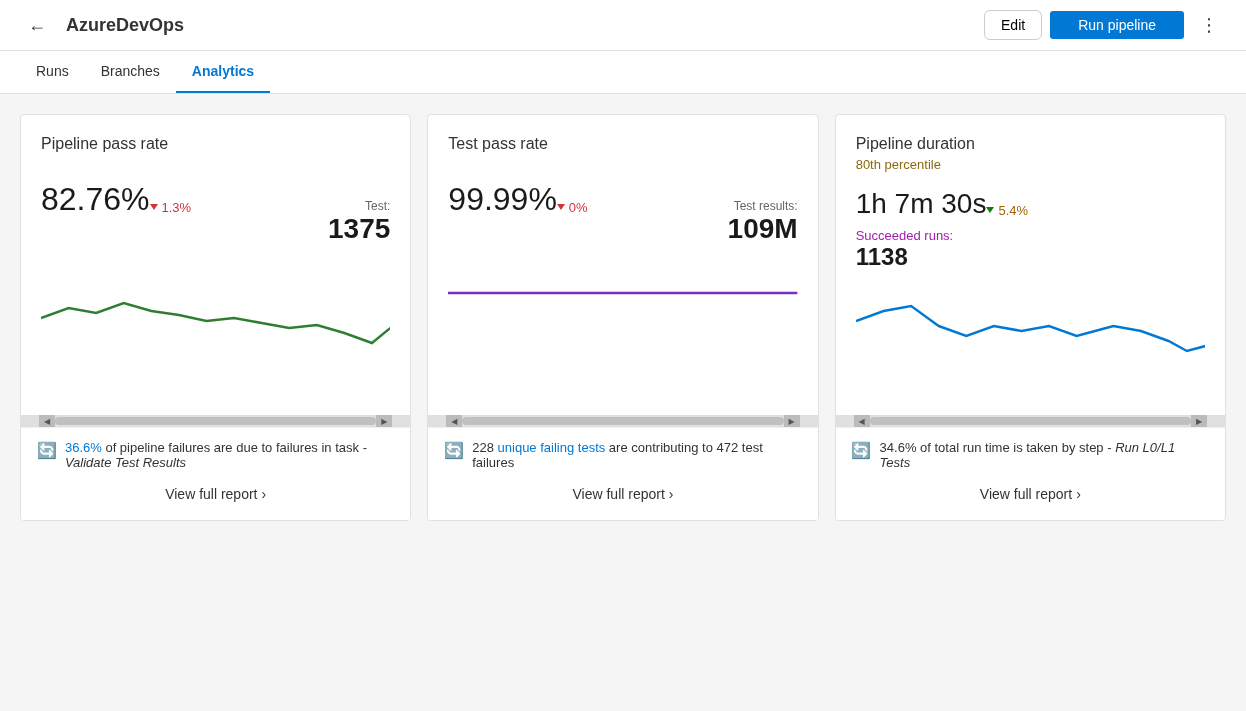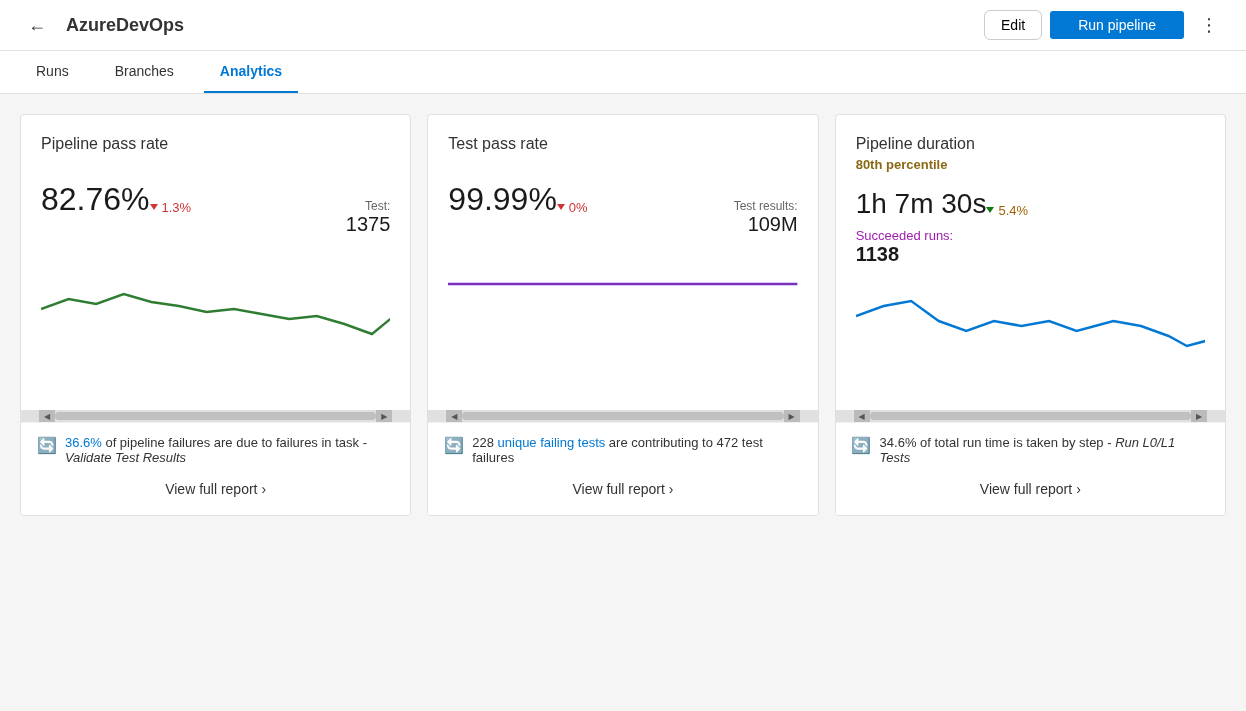--- a/index.html
+++ b/index.html
@@ -63,21 +63,21 @@
       border: none;
       cursor: pointer;
       font-size: 18px;
       color: #333;
       padding: 4px 8px;
     }
     .nav-tabs {
       background: #fff;
       padding: 0 20px;
       display: flex;
-      gap: 14px;
+      gap: 0;
       border-bottom: 1px solid #e0e0e0;
     }
     .nav-tab {
       padding: 12px 16px;
       cursor: pointer;
       font-size: 14px;
       color: #333;
       border-bottom: 2px solid transparent;
       text-decoration: none;
     }
@@ -107,21 +107,20 @@
     .card-title {
       font-size: 16px;
       font-weight: 400;
       color: #333;
       margin-bottom: 4px;
     }
     .card-subtitle {
       font-size: 13px;
       color: #8B6914;
       margin-bottom: 16px;
-      font-weight: bold;
     }
     .metric-row {
       display: flex;
       align-items: baseline;
       gap: 0;
       margin-bottom: 8px;
     }
     .metric-value {
       font-size: 32px;
       font-weight: 300;
@@ -139,31 +138,31 @@
     }
     .metric-side {
       margin-left: auto;
       text-align: right;
     }
     .metric-side-label {
       font-size: 12px;
       color: #666;
     }
     .metric-side-value {
-      font-size: 20px;
-      font-weight: 400;
+      font-size: 28px;
+      font-weight: 700;
       color: #1a1a1a;
     }
     .succeeded-label {
       font-size: 13px;
       color: #a21caf;
       margin-top: 4px;
     }
     .succeeded-value {
-      font-size: 20px;
+      font-size: 24px;
       font-weight: 600;
       color: #1a1a1a;
     }
     .chart-area {
       width: 100%;
       height: 120px;
       margin-top: 10px;
     }
     .scrollbar-area {
       background: #e0e0e0;

